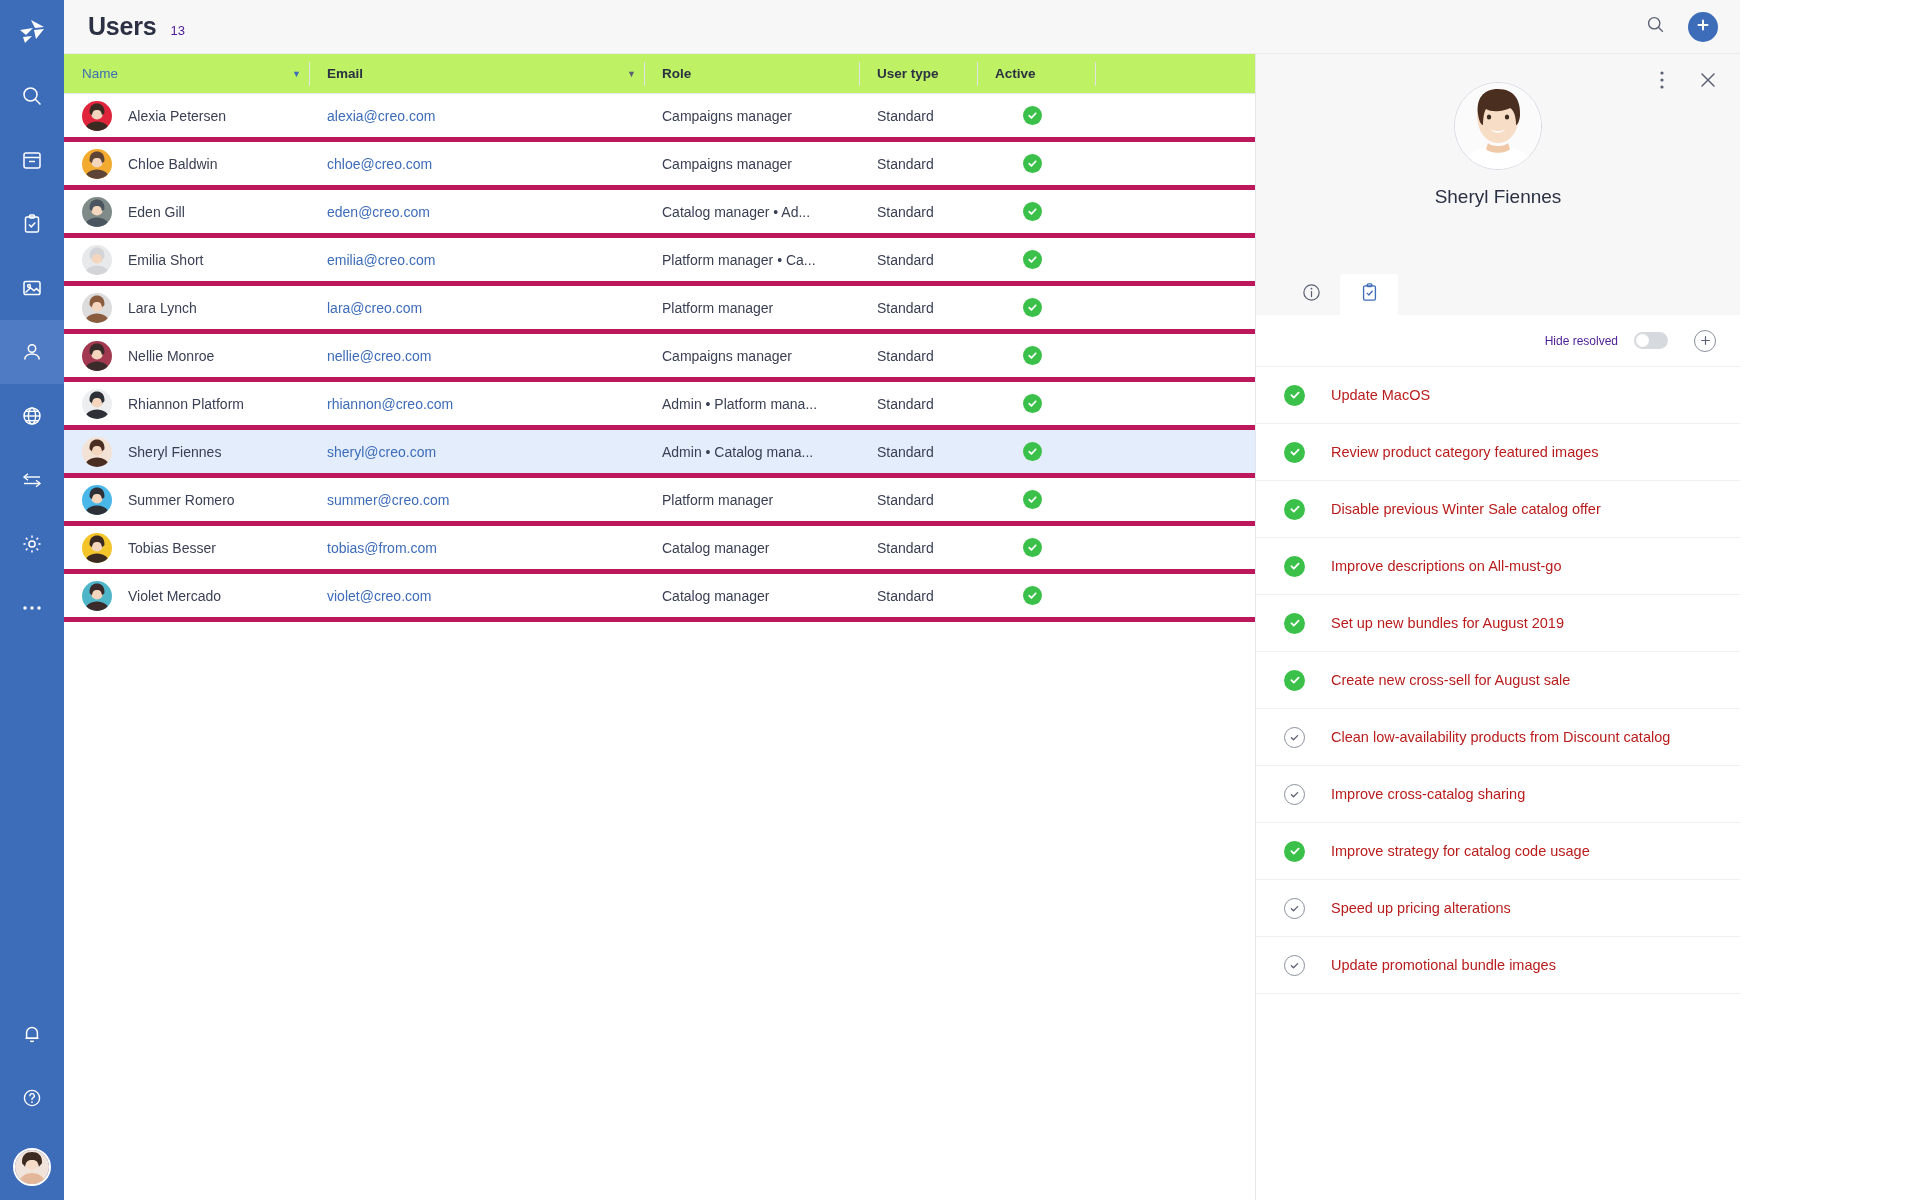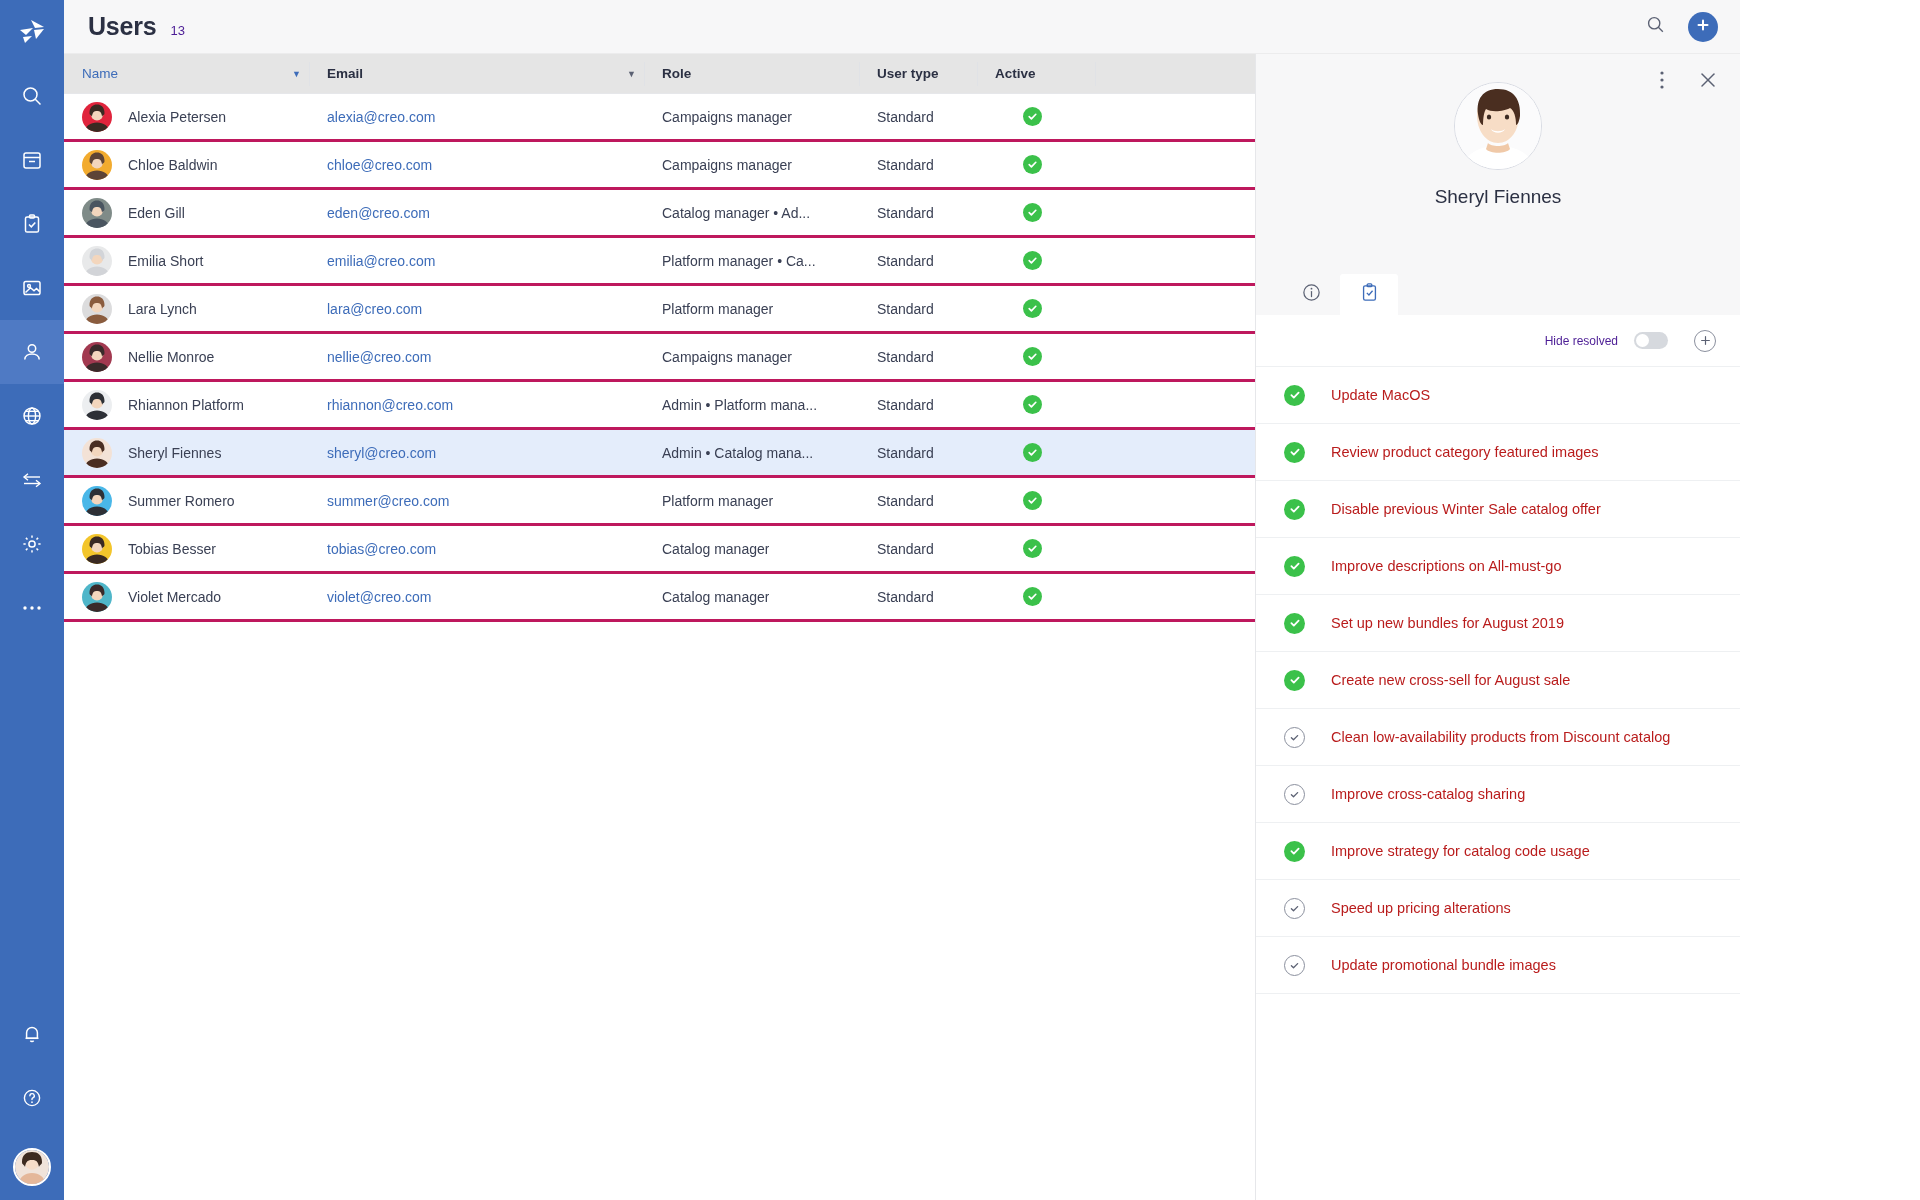--- a/index.html
+++ b/index.html
@@ -58,21 +58,21 @@
     margin-left: 16px; cursor: pointer;
   }
 
   .body-row { flex: 1 1 auto; display: flex; min-height: 0; }
 
   
   .table-wrap { width: 1191px; flex: 0 0 1191px; background:#fff; display:flex; flex-direction:column; }
   .t-head {
     height: 40px; display: flex; align-items: center;
     border-bottom: 1px solid #e6e7ea;
-    background: #e5e5e5;
+    background: #bef264;
     font-size: 13.5px; color: #2b3043; font-weight: bold;
   }
   .t-head .th {
     height: 40px; display: flex; align-items: center;
     position: relative; padding-left: 18px; padding-right: 8px;
   }
   .t-head .th + .th::before {
     content: ""; position: absolute; left: 0; top: 8px; bottom: 8px;
     width: 1px; background: #e0e2e6;
   }
@@ -82,21 +82,21 @@
 
   .col-name   { width: 245px; flex: 0 0 245px; }
   .col-email  { width: 335px; flex: 0 0 335px; }
   .col-role   { width: 215px; flex: 0 0 215px; }
   .col-utype  { width: 118px; flex: 0 0 118px; }
   .col-active { width: 118px; flex: 0 0 118px; }
   .col-tail   { flex: 1 1 auto; }
 
   .t-row {
     height: 48px; display: flex; align-items: center;
-    border-bottom: 3px solid #be185d;
+    border-bottom: 5px solid #be185d;
     font-size: 14px; color: #3a4054;
     cursor: pointer;
   }
   .t-row.selected { background: #e4edfb; }
   .cell { height: 48px; display: flex; align-items: center; padding-left: 18px; padding-right: 8px; overflow: hidden; }
   .cell.center { justify-content: center; padding-left: 0; }
   .row-avatar { width: 30px; height: 30px; border-radius: 50%; overflow: hidden; flex: 0 0 30px; margin-right: 16px; }
   .row-avatar svg { display: block; }
   .email-link { color: #3d6cb9; text-decoration: none; font-size: 14px; }
   .role-text { white-space: nowrap; overflow: hidden; text-overflow: clip; display:block; }
@@ -636,21 +636,21 @@
                   <svg width="30" height="30" viewBox="0 0 30 30">
                     <rect width="30" height="30" fill="#f3c52b"></rect>
                     <circle cx="15" cy="12" r="6.4" fill="#f3d6bd"></circle>
                     <path d="M3 30c0-6 5.5-9.5 12-9.5S27 24 27 30z" fill="#3a2a22"></path>
                     <path d="M7.5 11c0-6 3.4-8.6 7.5-8.6S22.5 5 22.5 11c0 2.4-1.6 1.6-2.4 3.8-.8-5-2.2-5.8-5.1-5.8s-4.3.8-5.1 5.8C9.1 12.6 7.5 13.4 7.5 11z" fill="#3a2a22"></path>
                   </svg>
                 </span>
                 <span>Tobias Besser</span>
               </div>
               <div class="cell col-email">
-                <a class="email-link" href="#">tobias@creo.com</a>
+                <a class="email-link" href="#">tobias@from.com</a>
               </div>
               <div class="cell col-role">
                 <span class="role-text">Catalog manager</span>
               </div>
               <div class="cell col-utype">
                 <span>Standard</span>
               </div>
               <div class="cell col-active center">
                 <span class="badge-ok">
                   <svg width="11" height="11" viewBox="0 0 12 12" fill="none" stroke="#fff" stroke-width="1.8" stroke-linecap="round" stroke-linejoin="round">

